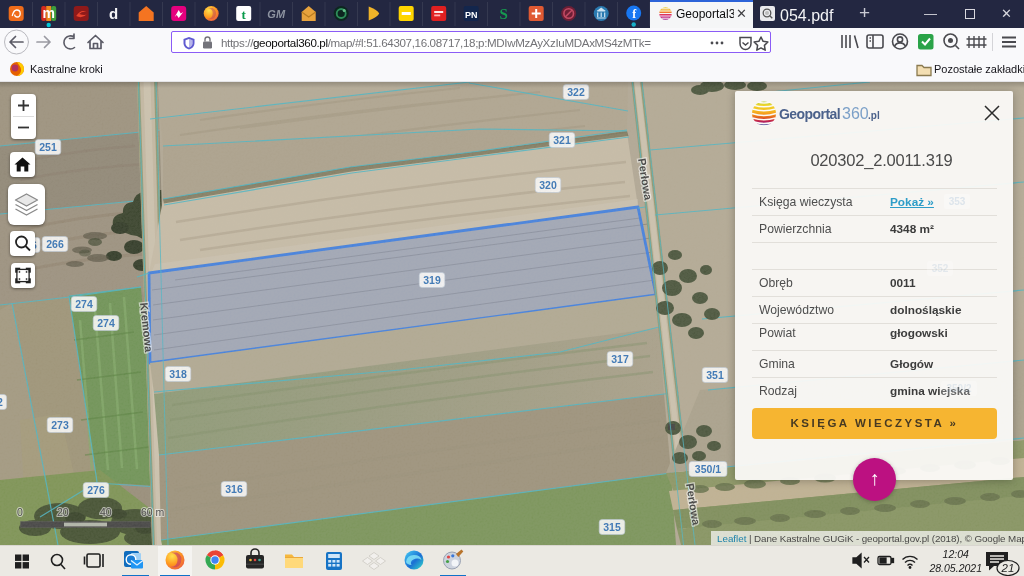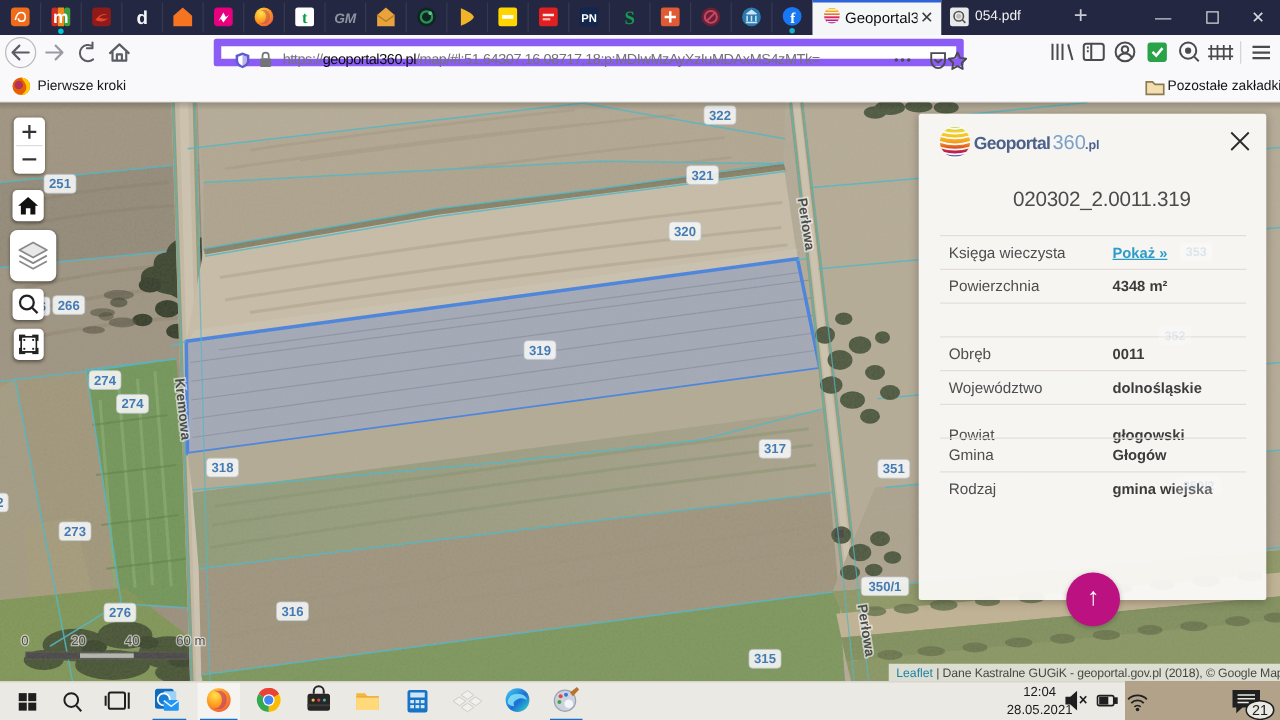--- a/index.html
+++ b/index.html
@@ -5,44 +5,44 @@
   * { margin:0; padding:0; box-sizing:border-box; }
   html,body { width:1024px; height:576px; overflow:hidden; }
   #screen { position:relative; width:1024px; height:576px; font-family:"Liberation Sans",sans-serif; background:#b3a28a; }
   
   #tabbar { position:absolute; left:0; top:0; width:1024px; height:28px; background:#232741; }
   .activetab { position:absolute; left:650px; top:0; width:103px; height:28px; background:#f5f6f7; border-top:2px solid #2c63d8; }
   .atfav { position:absolute; left:659px; top:6px; width:13px; height:13px; }
   .attxt { position:absolute; left:676px; top:7px; font-size:12px; color:#0c0c0d; width:58px; overflow:hidden; white-space:nowrap; }
   .atx { position:absolute; left:736px; top:6px; font-size:13px; color:#3e3e42; }
   .pdftab-fav { position:absolute; left:760px; top:6px; width:15px; height:15px; background:#e9e9ec; border-radius:2px; }
-  .pdftab-txt { position:absolute; left:780px; top:7px; font-size:11px; color:#f3f3f5; }
+  .pdftab-txt { position:absolute; left:780px; top:7px; font-size:16px; color:#f3f3f5; }
   .newtab { position:absolute; left:859px; top:2px; font-size:19px; color:#c9cad3; font-weight:400; }
   .winbtn { position:absolute; top:6px; color:#d8d8de; font-size:13px; }
   
   #navbar { position:absolute; left:0; top:28px; width:1024px; height:28px; background:#f9f9fb; }
-  #urlbar { position:absolute; left:171px; top:2.5px; width:600px; height:22px; background:#ffffff; border:6px solid #8b5cf6; border-radius:2px;text-align:center; }
+  #urlbar { position:absolute; left:171px; top:2.5px; width:600px; height:22px; background:#ffffff; border:1px solid #8b5cf6; border-radius:2px; }
   .urltxt { position:absolute; left:49px; top:4.5px; font-size:11.6px; color:#0c0c0d; white-space:nowrap; width:430px; overflow:hidden; letter-spacing:-0.35px;}
   .urltxt .gray { color:#737377; }
   
   #bookmarks { position:absolute; left:0; top:56px; width:1024px; height:26px; background:#f9f9fb; border-bottom:1px solid #e3e3e6; }
   .bmtxt { position:absolute; top:7px; font-size:11px; color:#15141a; white-space:nowrap; }
   
   #map { position:absolute; left:0; top:82px; }
   .mapctl { position:absolute; background:#fff; border-radius:4px; box-shadow:0 1px 3px rgba(0,0,0,0.45); }
   
   #panel { position:absolute; left:735px; top:91px; width:278px; height:389px; background:rgba(251,250,248,0.94); border-radius:2px; box-shadow:0 1px 8px rgba(0,0,0,0.25); }
   .prow { position:absolute; left:17px; width:245px; height:26px; }
   .plab { position:absolute; left:7px; top:6px; font-size:12.2px; color:#4e4e4e; }
   .pval { position:absolute; left:138px; top:6px; font-size:11.8px; font-weight:bold; color:#3c3c3c; }
   .psep { position:absolute; left:17px; width:245px; height:1px; background:#e2dfda; }
   #kwbtn { position:absolute; left:17px; top:317px; width:245px; height:31px; background:#f6b531; border-radius:4px; text-align:center; line-height:31px; font-size:11.5px; font-weight:bold; letter-spacing:2.5px; color:#473a22; }
   #pinkbtn { position:absolute; left:853px; top:458px; width:43px; height:43px; border-radius:50%; background:#bc1181; z-index:30; box-shadow:0 1px 4px rgba(0,0,0,0.25); color:#fff; text-align:center; font-size:20px; line-height:41px; font-weight:400;}
   
-  #taskbar { position:absolute; left:0; top:545px; width:900px; height:31px; background:#ebe9e3; border-top:1px solid #d9d6d0; }
+  #taskbar { position:absolute; left:0; top:545px; width:1024px; height:31px; background:#ebe9e3; border-top:1px solid #d9d6d0;font-style:italic; }
   .tbu { position:absolute; top:29px; height:2px; background:#0f72c8; }
   .clock { position:absolute; right:42px; top:2px; text-align:center; font-size:10.5px; color:#1b1b1b; line-height:13.5px; }
 </style>
 </head>
 <body>
 <div id="screen">
 
   <div id="tabbar">
     <div id="pinned">
       <svg width="680" height="28" style="position:absolute;left:0;top:0;">
@@ -199,21 +199,21 @@
 
   <div id="bookmarks">
     <svg width="1024" height="26" style="position:absolute;left:0;top:0;">
       <circle cx="17" cy="13" r="7" fill="#e66000"></circle>
       <path d="M17 6 a7 7 0 0 1 7 7 a7 7 0 0 1 -7 7 c3 -2 4.5 -4 4 -7 c-0.5 -2.6 -2 -4 -4 -7 z" fill="#ffcb00"></path>
       <circle cx="15" cy="12" r="3.4" fill="#b3315c"></circle>
       <g fill="none" stroke="#8a7a4f" stroke-width="1.3">
         <path d="M917 9.5 h5 l2 2 h7 v8 h-14 z" fill="#f3deb2"></path>
       </g>
     </svg>
-    <div class="bmtxt" style="left:30px;">Pierwsze kroki</div>
+    <div class="bmtxt" style="left:30px;">Kastralne kroki</div>
     <div class="bmtxt" style="left:934px;">Pozostałe zakładki</div>
   </div>
 
   <svg id="map" width="1024" height="463" viewBox="0 82 1024 463">
     <rect x="0" y="82" width="1024" height="463" fill="#b1a189"></rect>
 
     <defs>
         <linearGradient id="topshadow" x1="0" y1="0" x2="0" y2="1">
       <stop offset="0" stop-color="#000" stop-opacity="0.18"></stop>
           <stop offset="1" stop-color="#000" stop-opacity="0"></stop>
@@ -589,34 +589,35 @@
     <div class="prow" style="top:179px;">
         <div class="plab">Obręb</div>
         <div class="pval">0011</div>
       </div>
     <div class="psep" style="top:205px;"></div>
     <div class="prow" style="top:206px;">
         <div class="plab">Województwo</div>
         <div class="pval">dolnośląskie</div>
       </div>
     <div class="psep" style="top:232px;"></div>
-    <div class="prow" style="top:244px;">
+    <div class="prow" style="top:229px;">
         <div class="plab">Powiat</div>
         <div class="pval">głogowski</div>
       </div>
     <div class="psep" style="top:259px;"></div>
     <div class="prow" style="top:260px;">
         <div class="plab">Gmina</div>
         <div class="pval">Głogów</div>
       </div>
     <div class="psep" style="top:286px;"></div>
     <div class="prow" style="top:287px;">
         <div class="plab">Rodzaj</div>
         <div class="pval">gmina wiejska</div>
       </div>
+    <div id="kwbtn">KSIĘGA WIECZYSTA »</div>
     <svg width="278" height="389" style="position:absolute;left:0;top:0;pointer-events:none;">
       <g font-family="Liberation Sans" font-size="10" font-weight="bold" text-anchor="middle" opacity="0.32">
         <rect x="209" y="103" width="26" height="15" rx="3" fill="#fff"></rect>
           <text x="222" y="114" fill="#a8c4e0">353</text>
         <rect x="192" y="170" width="26" height="15" rx="3" fill="#fff" opacity="0.7"></rect>
           <text x="205" y="181" fill="#b8cce0">352</text>
         <rect x="206" y="290" width="36" height="15" rx="3" fill="#fff" opacity="0.7"></rect>
           <text x="224" y="301" fill="#b8cce0">350/2</text>
       </g>
     </svg>

